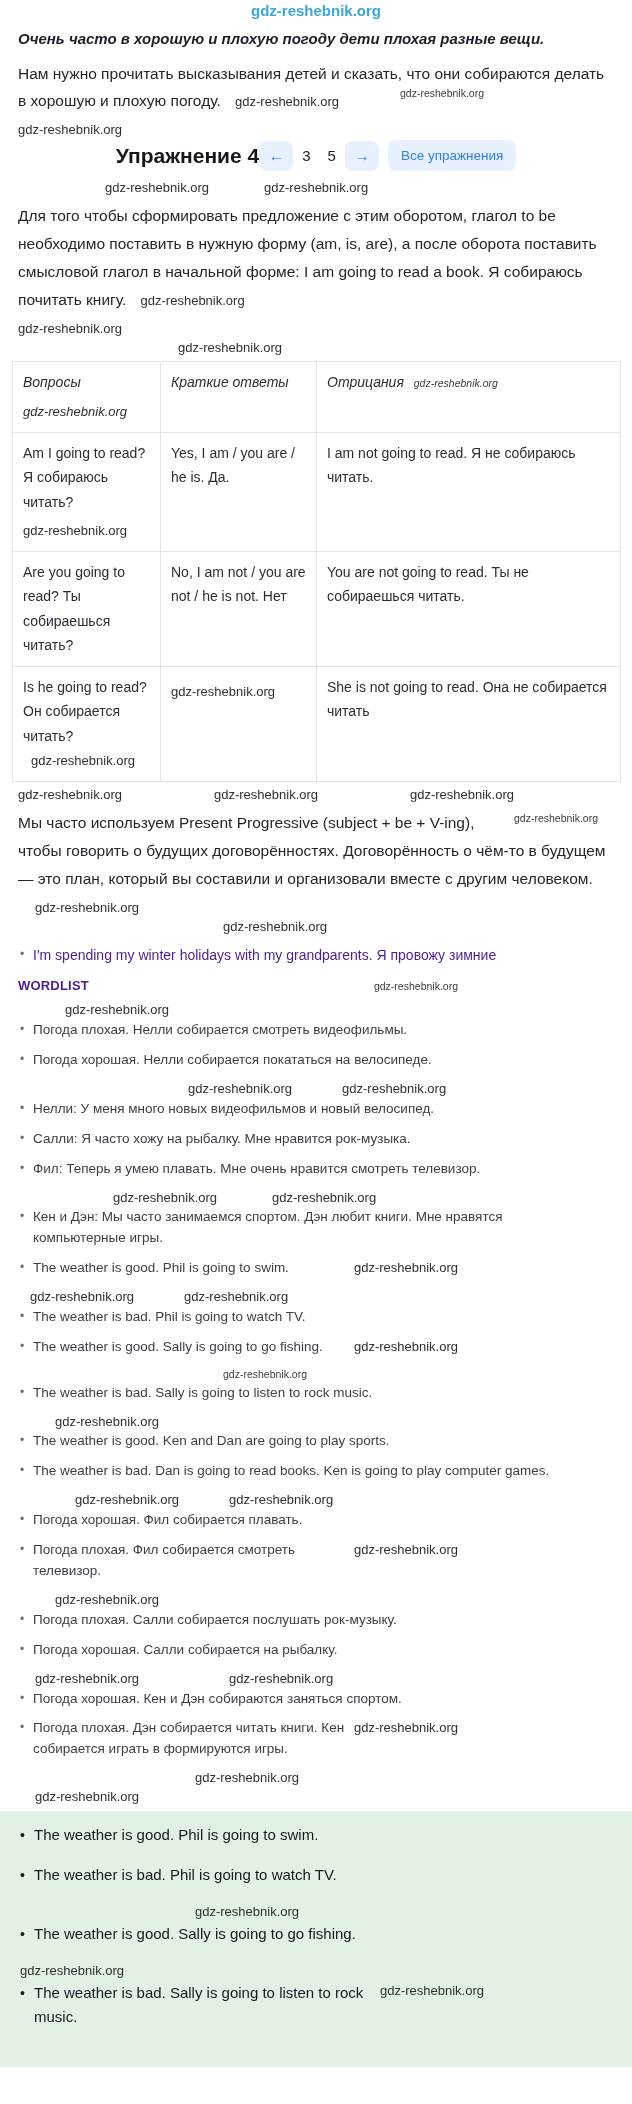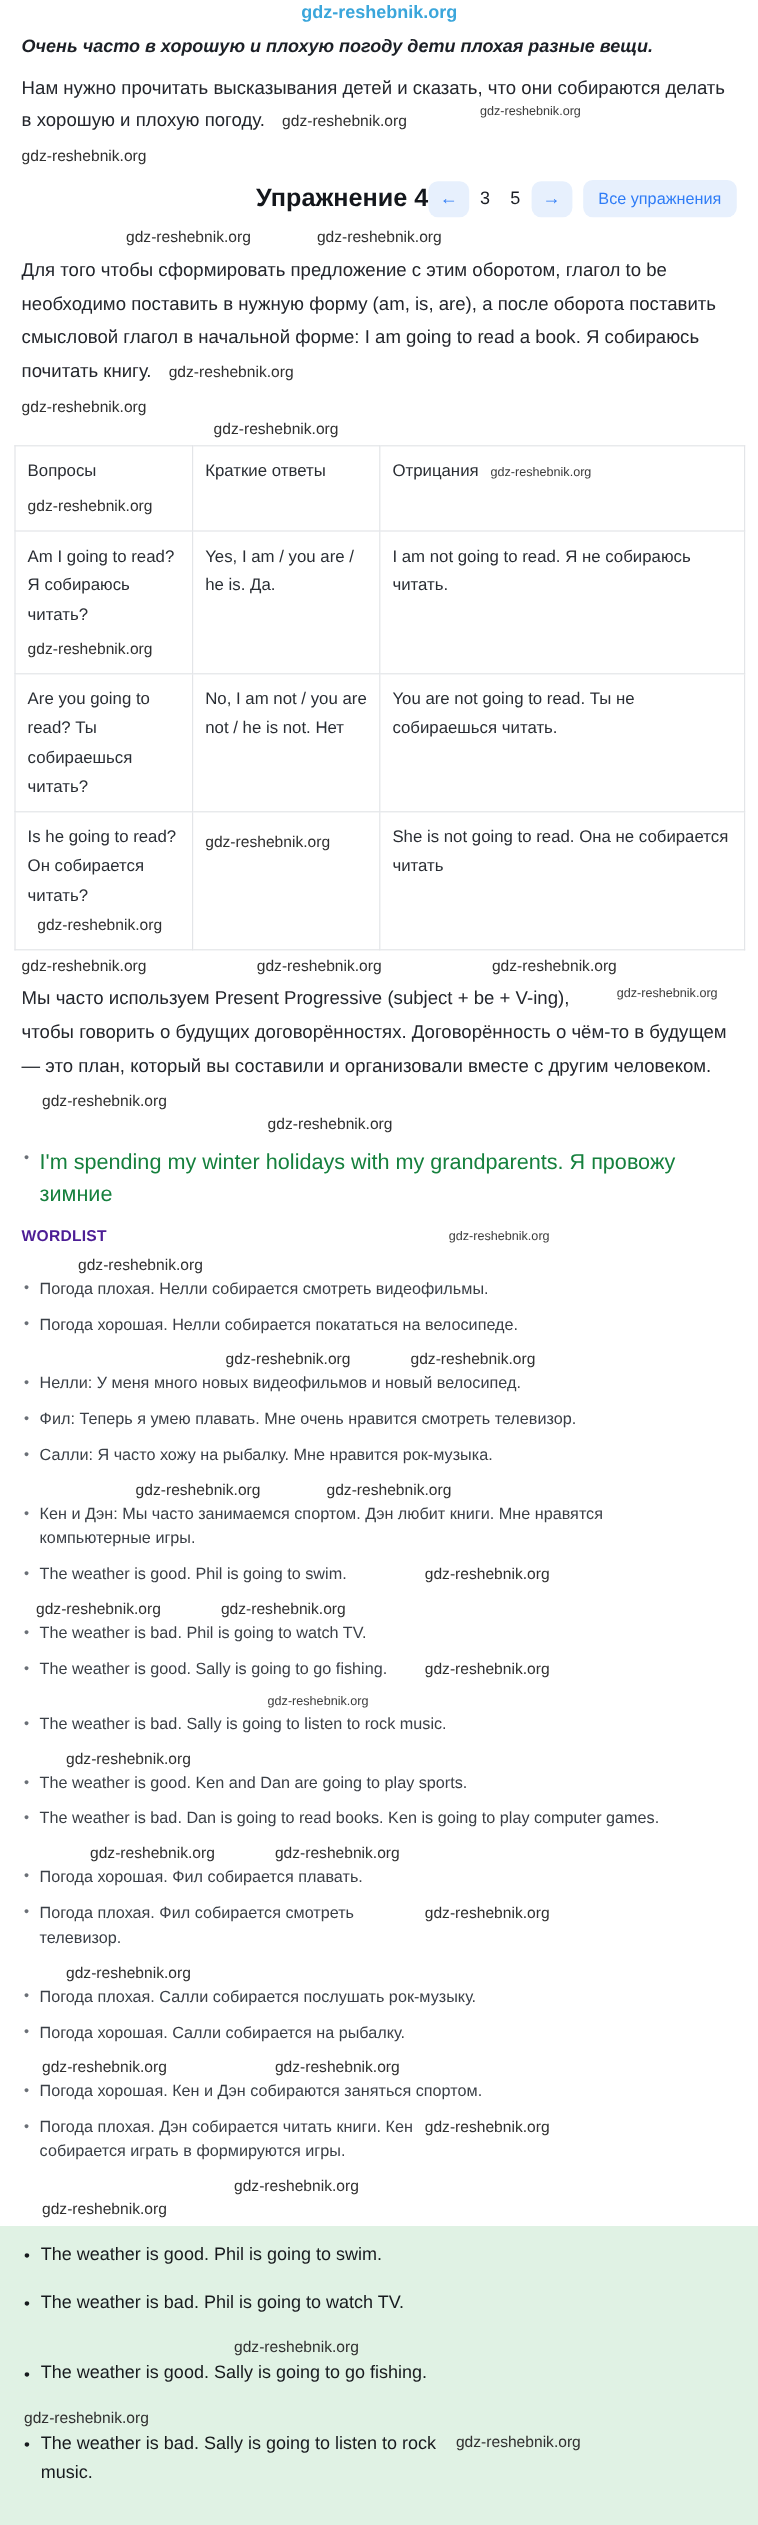--- a/index.html
+++ b/index.html
@@ -14,38 +14,38 @@
   .wm-row { display:flex; align-items:flex-start; padding:1px 18px; line-height:1.3; }
   .wm-between { justify-content:space-between; }
   .wm-float { float:right; }
 
   
   .intro { font-style:italic; font-weight:bold; font-size:15px; line-height:1.7; margin:6px 18px 8px; color:#1c2026; }
   .body-text { font-size:15.5px; line-height:1.8; margin:4px 18px 6px; color:#23262c; }
   .body-text .wm { margin-left:10px; }
 
   
-  .ex-header { display:flex; align-items:center; justify-content:flex-end; margin:10px 18px 8px; }
+  .ex-header { display:flex; align-items:center; justify-content:center; margin:0 18px 8px; }
   .ex-title { font-size:21px; font-weight:bold; color:#14171c; }
   .ex-nav { display:flex; align-items:center; gap:9px; }
   .nav-arrow-btn { width:34px; height:30px; border:none; border-radius:8px; background:#e7f0fd; color:#2f7cf6; font-size:15px; cursor:pointer; display:flex; align-items:center; justify-content:center; font-family:inherit; }
   .nav-num { font-size:15px; color:#1b1e24; }
   .nav-all-btn { border:none; border-radius:8px; background:#e7f0fd; color:#2f7cf6; font-size:13.5px; padding:8px 13px; cursor:pointer; font-family:inherit; }
 
   
   table.gram { border-collapse:collapse; margin:4px 12px 4px; width:608px; table-layout:fixed; }
   table.gram th, table.gram td { border:1px solid #e3e5e8; vertical-align:top; text-align:left; padding:8px 10px; font-size:14px; line-height:1.75; font-weight:normal; color:#2a2e34; }
-  table.gram th { }
+  table.gram th { font-style:italic; }
   .cell-wm { display:block; margin-top:6px; }
 
   
   .bullet { position:relative; margin:0 18px 9px; padding-left:15px; max-width:560px; font-size:13.5px; line-height:1.55; color:#3a3f46; }
   .bullet::before { content:"•"; position:absolute; left:2px; top:0; color:#6a6f76; font-size:12px; }
   .bullet .wm-inline { margin-left:12px; }
-  .example { font-size:18px; color:#15803d; margin-top:8px; }
+  .example { font-size:14px; color:#4c1d95; margin-top:8px; }
 
   .wordlist-head { display:flex; align-items:center; margin:12px 18px 8px; }
   .wordlist-title { font-size:13px; font-weight:bold; letter-spacing:.2px; color:#4c1d95; }
 
   
   .answer-box { background:#e0f2e4; padding:12px 0 22px; margin-top:4px; }
   .answer-box .bullet { font-size:15px; line-height:1.6; color:#171a1e; margin:0 18px 16px; padding-left:16px; max-width:600px; }
   .answer-box .bullet::before { color:#171a1e; font-size:14px; top:1px; }
 
   .abs-wm { position:absolute; }
@@ -184,22 +184,22 @@
 
   <div class="bullet">Погода плохая. Нелли собирается смотреть видеофильмы.</div>
   <div class="bullet">Погода хорошая. Нелли собирается покататься на велосипеде.</div>
 
   <div class="wm-row">
     <span class="wm" style="margin-left:170px">gdz-reshebnik.org</span>
     <span class="wm" style="margin-left:50px">gdz-reshebnik.org</span>
   </div>
 
   <div class="bullet">Нелли: У меня много новых видеофильмов и новый велосипед.</div>
+  <div class="bullet">Салли: Я часто хожу на рыбалку. Мне нравится рок-музыка.</div>
   <div class="bullet">Фил: Теперь я умею плавать. Мне очень нравится смотреть телевизор.</div>
-  <div class="bullet">Салли: Я часто хожу на рыбалку. Мне нравится рок-музыка.</div>
 
   <div class="wm-row">
     <span class="wm" style="margin-left:95px">gdz-reshebnik.org</span>
     <span class="wm" style="margin-left:55px">gdz-reshebnik.org</span>
   </div>
 
   <div class="bullet">Кен и Дэн: Мы часто занимаемся спортом. Дэн любит книги. Мне нравятся компьютерные игры.</div>
 
   <div class="bullet">
     <span class="wm wm-float" style="margin-right:120px">gdz-reshebnik.org</span>

